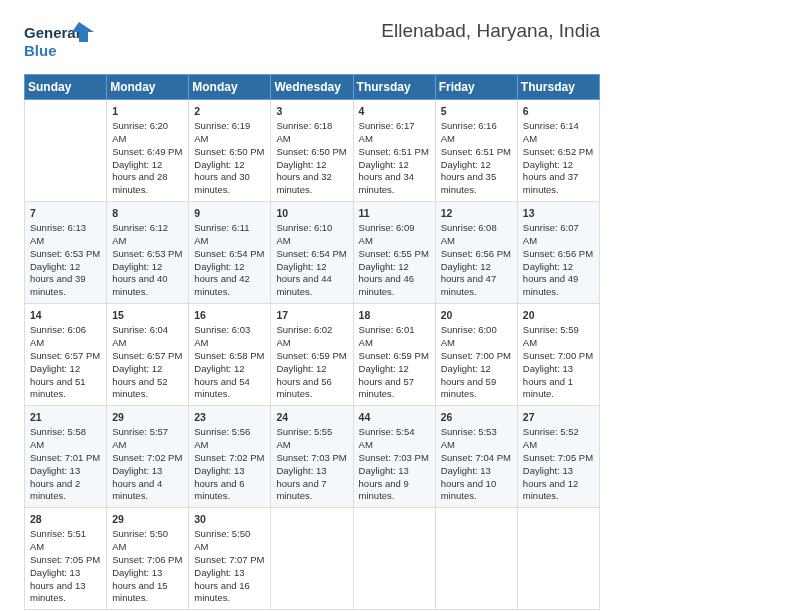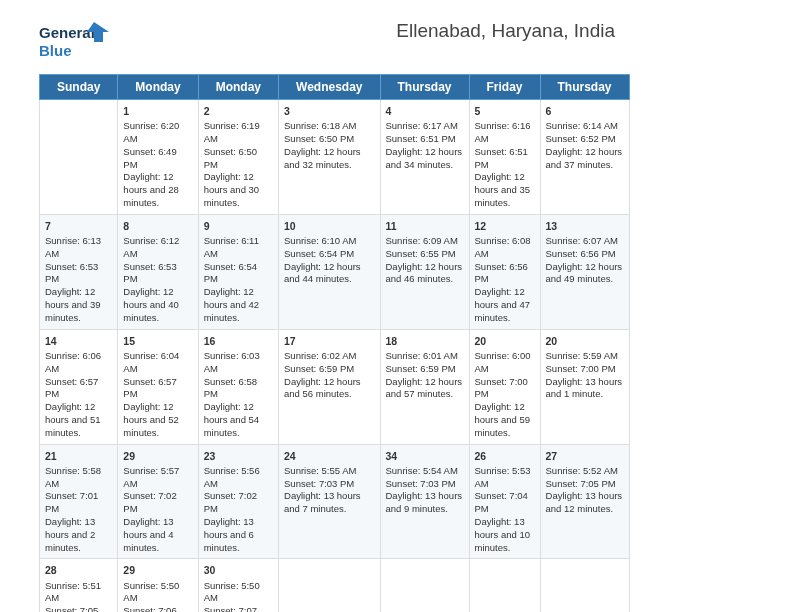--- a/index.html
+++ b/index.html
@@ -9,21 +9,20 @@
       width: 792px;
       height: 612px;
       overflow: hidden;
     }
     .page {
       width: 624px;
       height: 612px;
       padding: 20px 24px 16px 24px;
       display: flex;
       flex-direction: column;
-      margin-left: 15px;
     }
     .header {
       display: flex;
       justify-content: space-between;
       align-items: flex-start;
       margin-bottom: 12px;
     }
     .title-block {
       text-align: right;
     }
@@ -39,21 +38,21 @@
     .calendar-table {
       width: 100%;
       border-collapse: collapse;
       flex: 1;
     }
     .calendar-table thead tr th {
       background: #2e6da4;
       color: #fff;
       font-size: 12px;
       font-weight: bold;
-      padding: 5px 17px;
+      padding: 5px 3px;
       text-align: left;
       border: 1px solid #5a9fd4;
     }
     .calendar-table tbody tr td {
       vertical-align: top;
       font-size: 9.5px;
       color: #333;
       padding: 4px 5px;
       border: 1px solid #ddd;
       width: calc(100% / 7);
@@ -132,21 +131,21 @@
           <td><span class="day-num">17</span>Sunrise: 6:02 AM<br>Sunset: 6:59 PM<br>Daylight: 12 hours and 56 minutes.</td>
           <td><span class="day-num">18</span>Sunrise: 6:01 AM<br>Sunset: 6:59 PM<br>Daylight: 12 hours and 57 minutes.</td>
           <td><span class="day-num">20</span>Sunrise: 6:00 AM<br>Sunset: 7:00 PM<br>Daylight: 12 hours and 59 minutes.</td>
           <td><span class="day-num">20</span>Sunrise: 5:59 AM<br>Sunset: 7:00 PM<br>Daylight: 13 hours and 1 minute.</td>
         </tr>
         <tr>
           <td><span class="day-num">21</span>Sunrise: 5:58 AM<br>Sunset: 7:01 PM<br>Daylight: 13 hours and 2 minutes.</td>
           <td><span class="day-num">29</span>Sunrise: 5:57 AM<br>Sunset: 7:02 PM<br>Daylight: 13 hours and 4 minutes.</td>
           <td><span class="day-num">23</span>Sunrise: 5:56 AM<br>Sunset: 7:02 PM<br>Daylight: 13 hours and 6 minutes.</td>
           <td><span class="day-num">24</span>Sunrise: 5:55 AM<br>Sunset: 7:03 PM<br>Daylight: 13 hours and 7 minutes.</td>
-          <td><span class="day-num">34</span>Sunrise: 5:54 AM<br>Sunset: 7:03 PM<br>Daylight: 13 hours and 9 minutes.</td>
+          <td><span class="day-num">44</span>Sunrise: 5:54 AM<br>Sunset: 7:03 PM<br>Daylight: 13 hours and 9 minutes.</td>
           <td><span class="day-num">26</span>Sunrise: 5:53 AM<br>Sunset: 7:04 PM<br>Daylight: 13 hours and 10 minutes.</td>
           <td><span class="day-num">27</span>Sunrise: 5:52 AM<br>Sunset: 7:05 PM<br>Daylight: 13 hours and 12 minutes.</td>
         </tr>
         <tr>
           <td><span class="day-num">28</span>Sunrise: 5:51 AM<br>Sunset: 7:05 PM<br>Daylight: 13 hours and 13 minutes.</td>
           <td><span class="day-num">29</span>Sunrise: 5:50 AM<br>Sunset: 7:06 PM<br>Daylight: 13 hours and 15 minutes.</td>
           <td><span class="day-num">30</span>Sunrise: 5:50 AM<br>Sunset: 7:07 PM<br>Daylight: 13 hours and 16 minutes.</td>
           <td></td>
           <td></td>
           <td></td>

